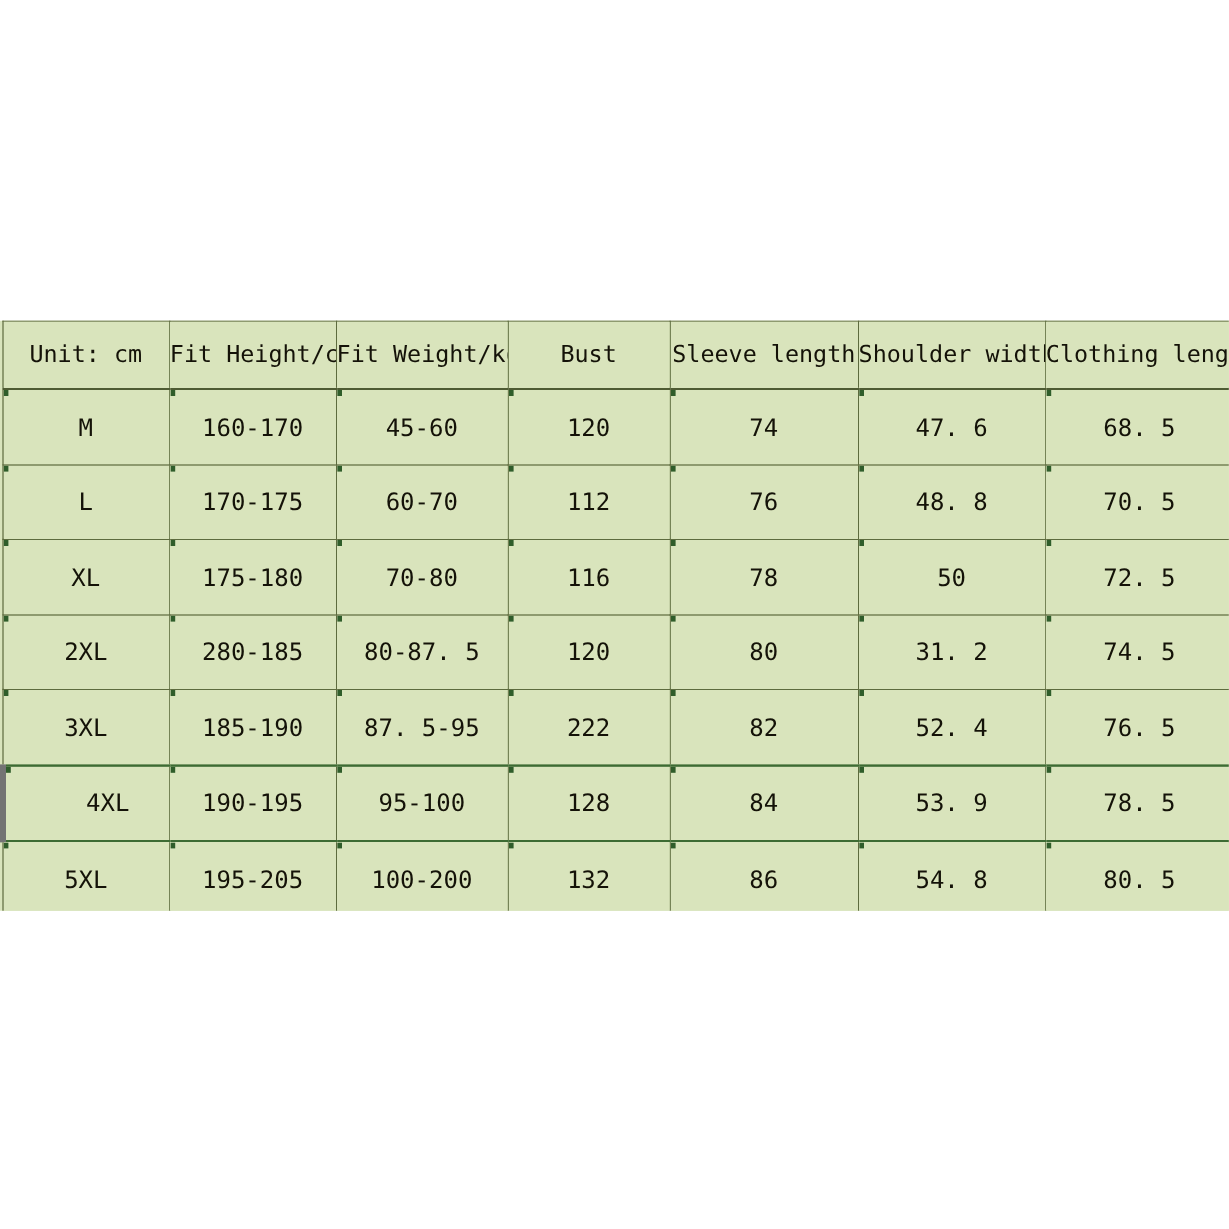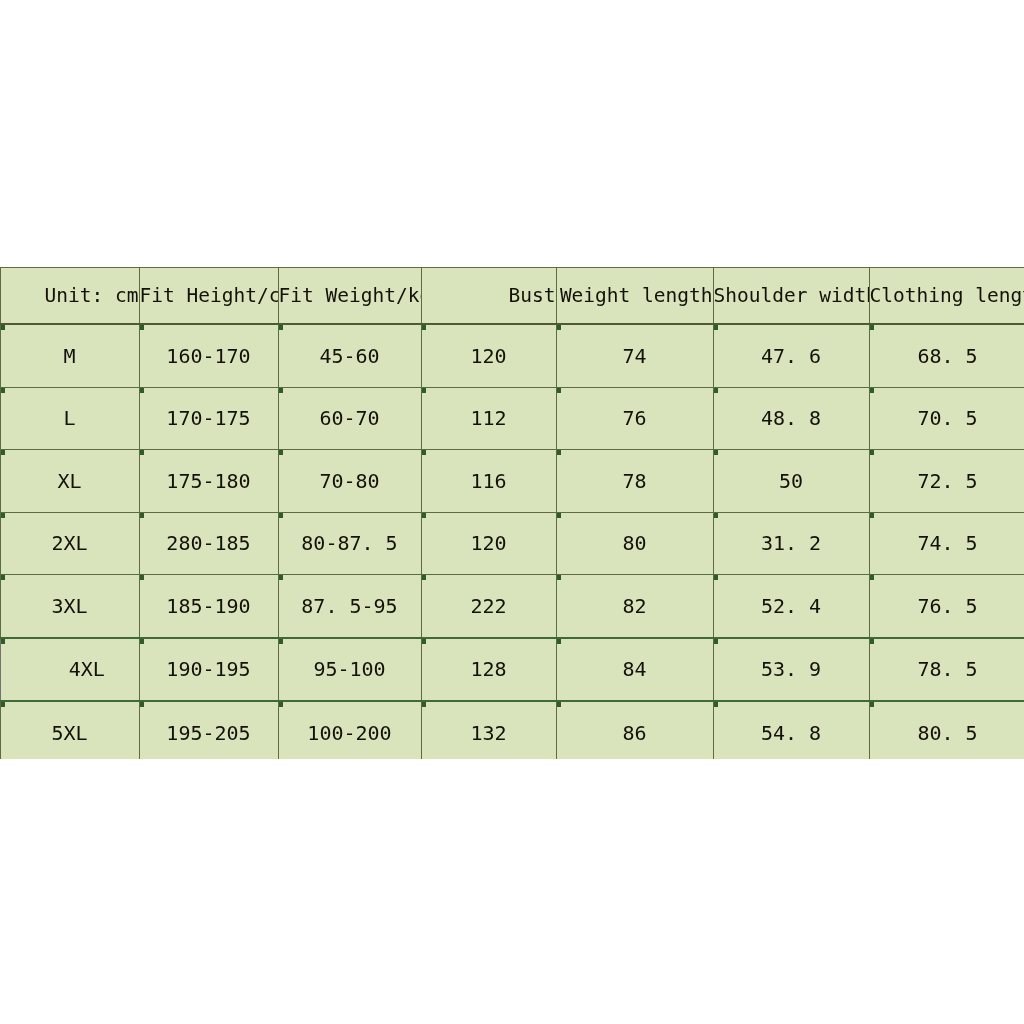--- a/index.html
+++ b/index.html
@@ -56,21 +56,20 @@
     letter-spacing: 0px;
     white-space: nowrap;
     overflow: hidden;
     padding: 0;
   }
 
   table.size-table thead th {
     height: 55px;
     font-size: 19.5px;
     border-bottom: 2px solid #4e5b33;
-    text-align: right;
   }
 
   table.size-table tbody td {
     height: 61.5px;
     font-size: 20px;
   }
 
   
   col.c0 { width: 139px; }
   col.c1 { width: 139px; }
@@ -79,21 +78,21 @@
   col.c4 { width: 157px; }
   col.c5 { width: 156px; }
   col.c6 { width: 157px; }
 
   
   tr.row-selected > td {
     border-top: 2px solid #3d6b33;
     border-bottom: 2px solid #3d6b33;
   }
   tr.row-selected > td:first-child {
-    border-left: 2px solid #737373;
+    border-left: 6px solid #737373;
     padding-left: 34px;
   }
 
   
   td.cell, th.cell { position: relative; }
   .corner-mark {
     position: absolute;
     left: 0px;
     top: 0px;
     width: 4px;
@@ -132,21 +131,21 @@
           <th class="cell">
             
             <span>Fit Weight/kg</span>
           </th>
           <th class="cell">
             
             <span>Bust</span>
           </th>
           <th class="cell">
             
-            <span>Weight length</span>
+            <span>Sleeve length</span>
           </th>
           <th class="cell">
             
             <span>Shoulder width</span>
           </th>
           <th class="cell">
             
             <span>Clothing length</span>
           </th>
         </tr>

